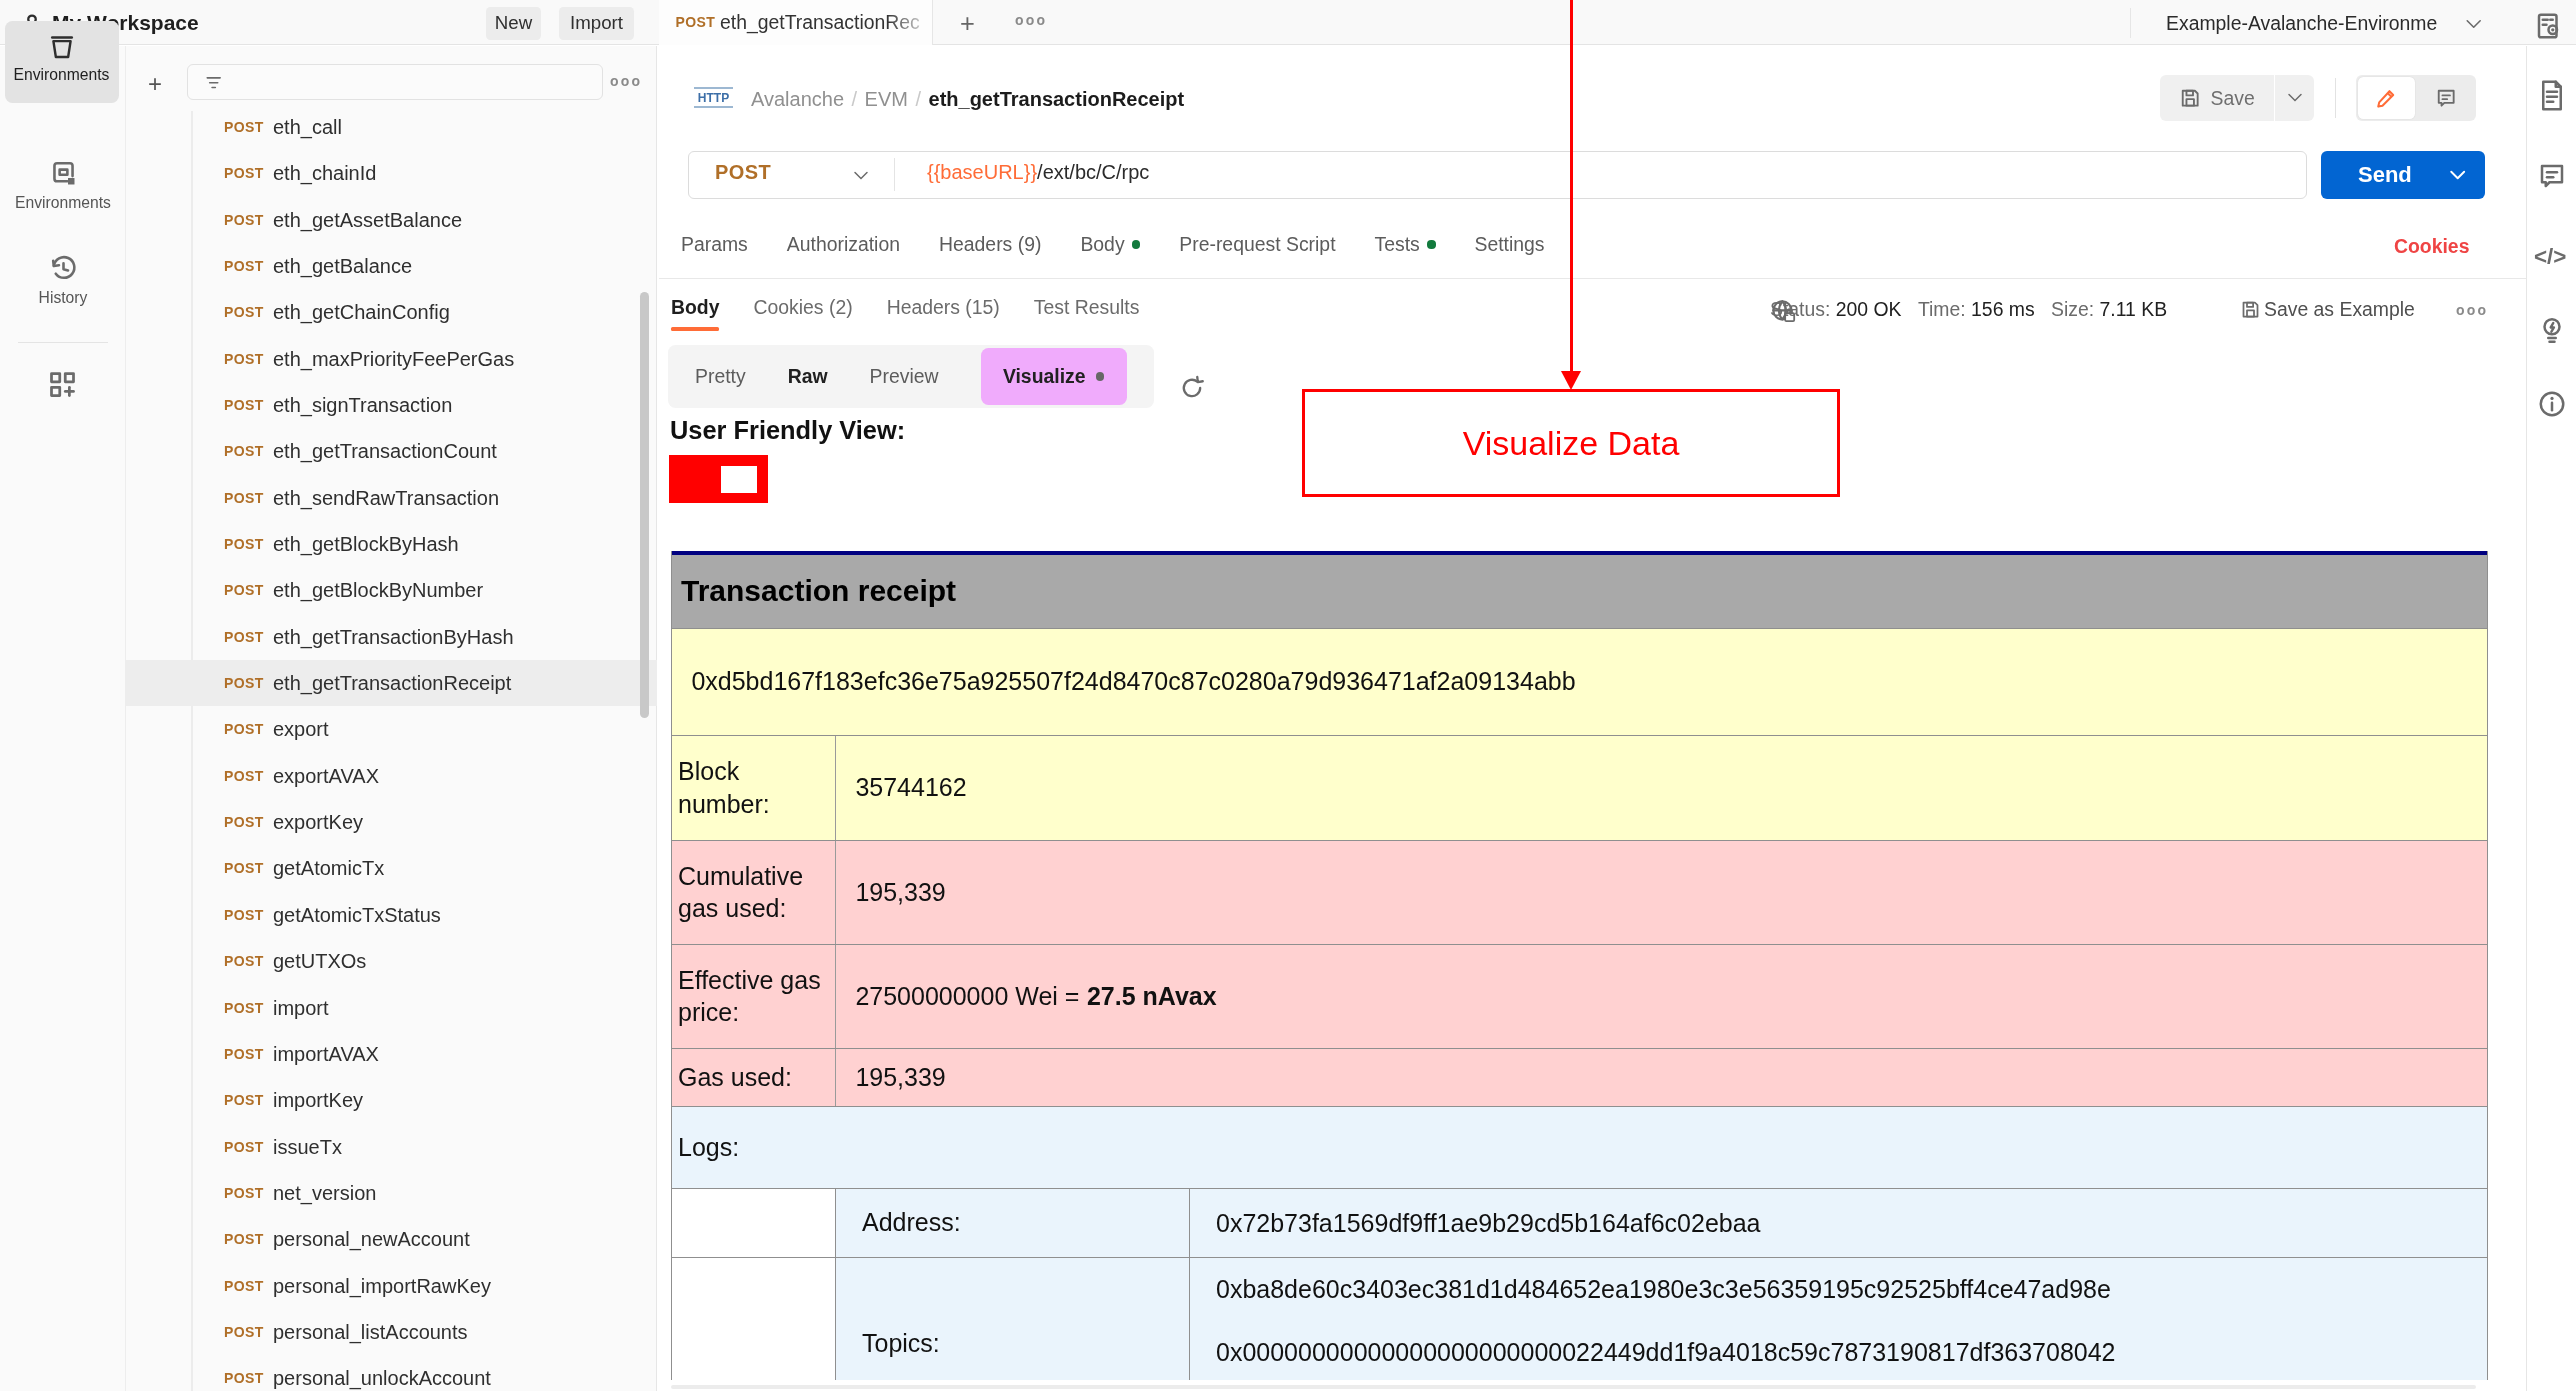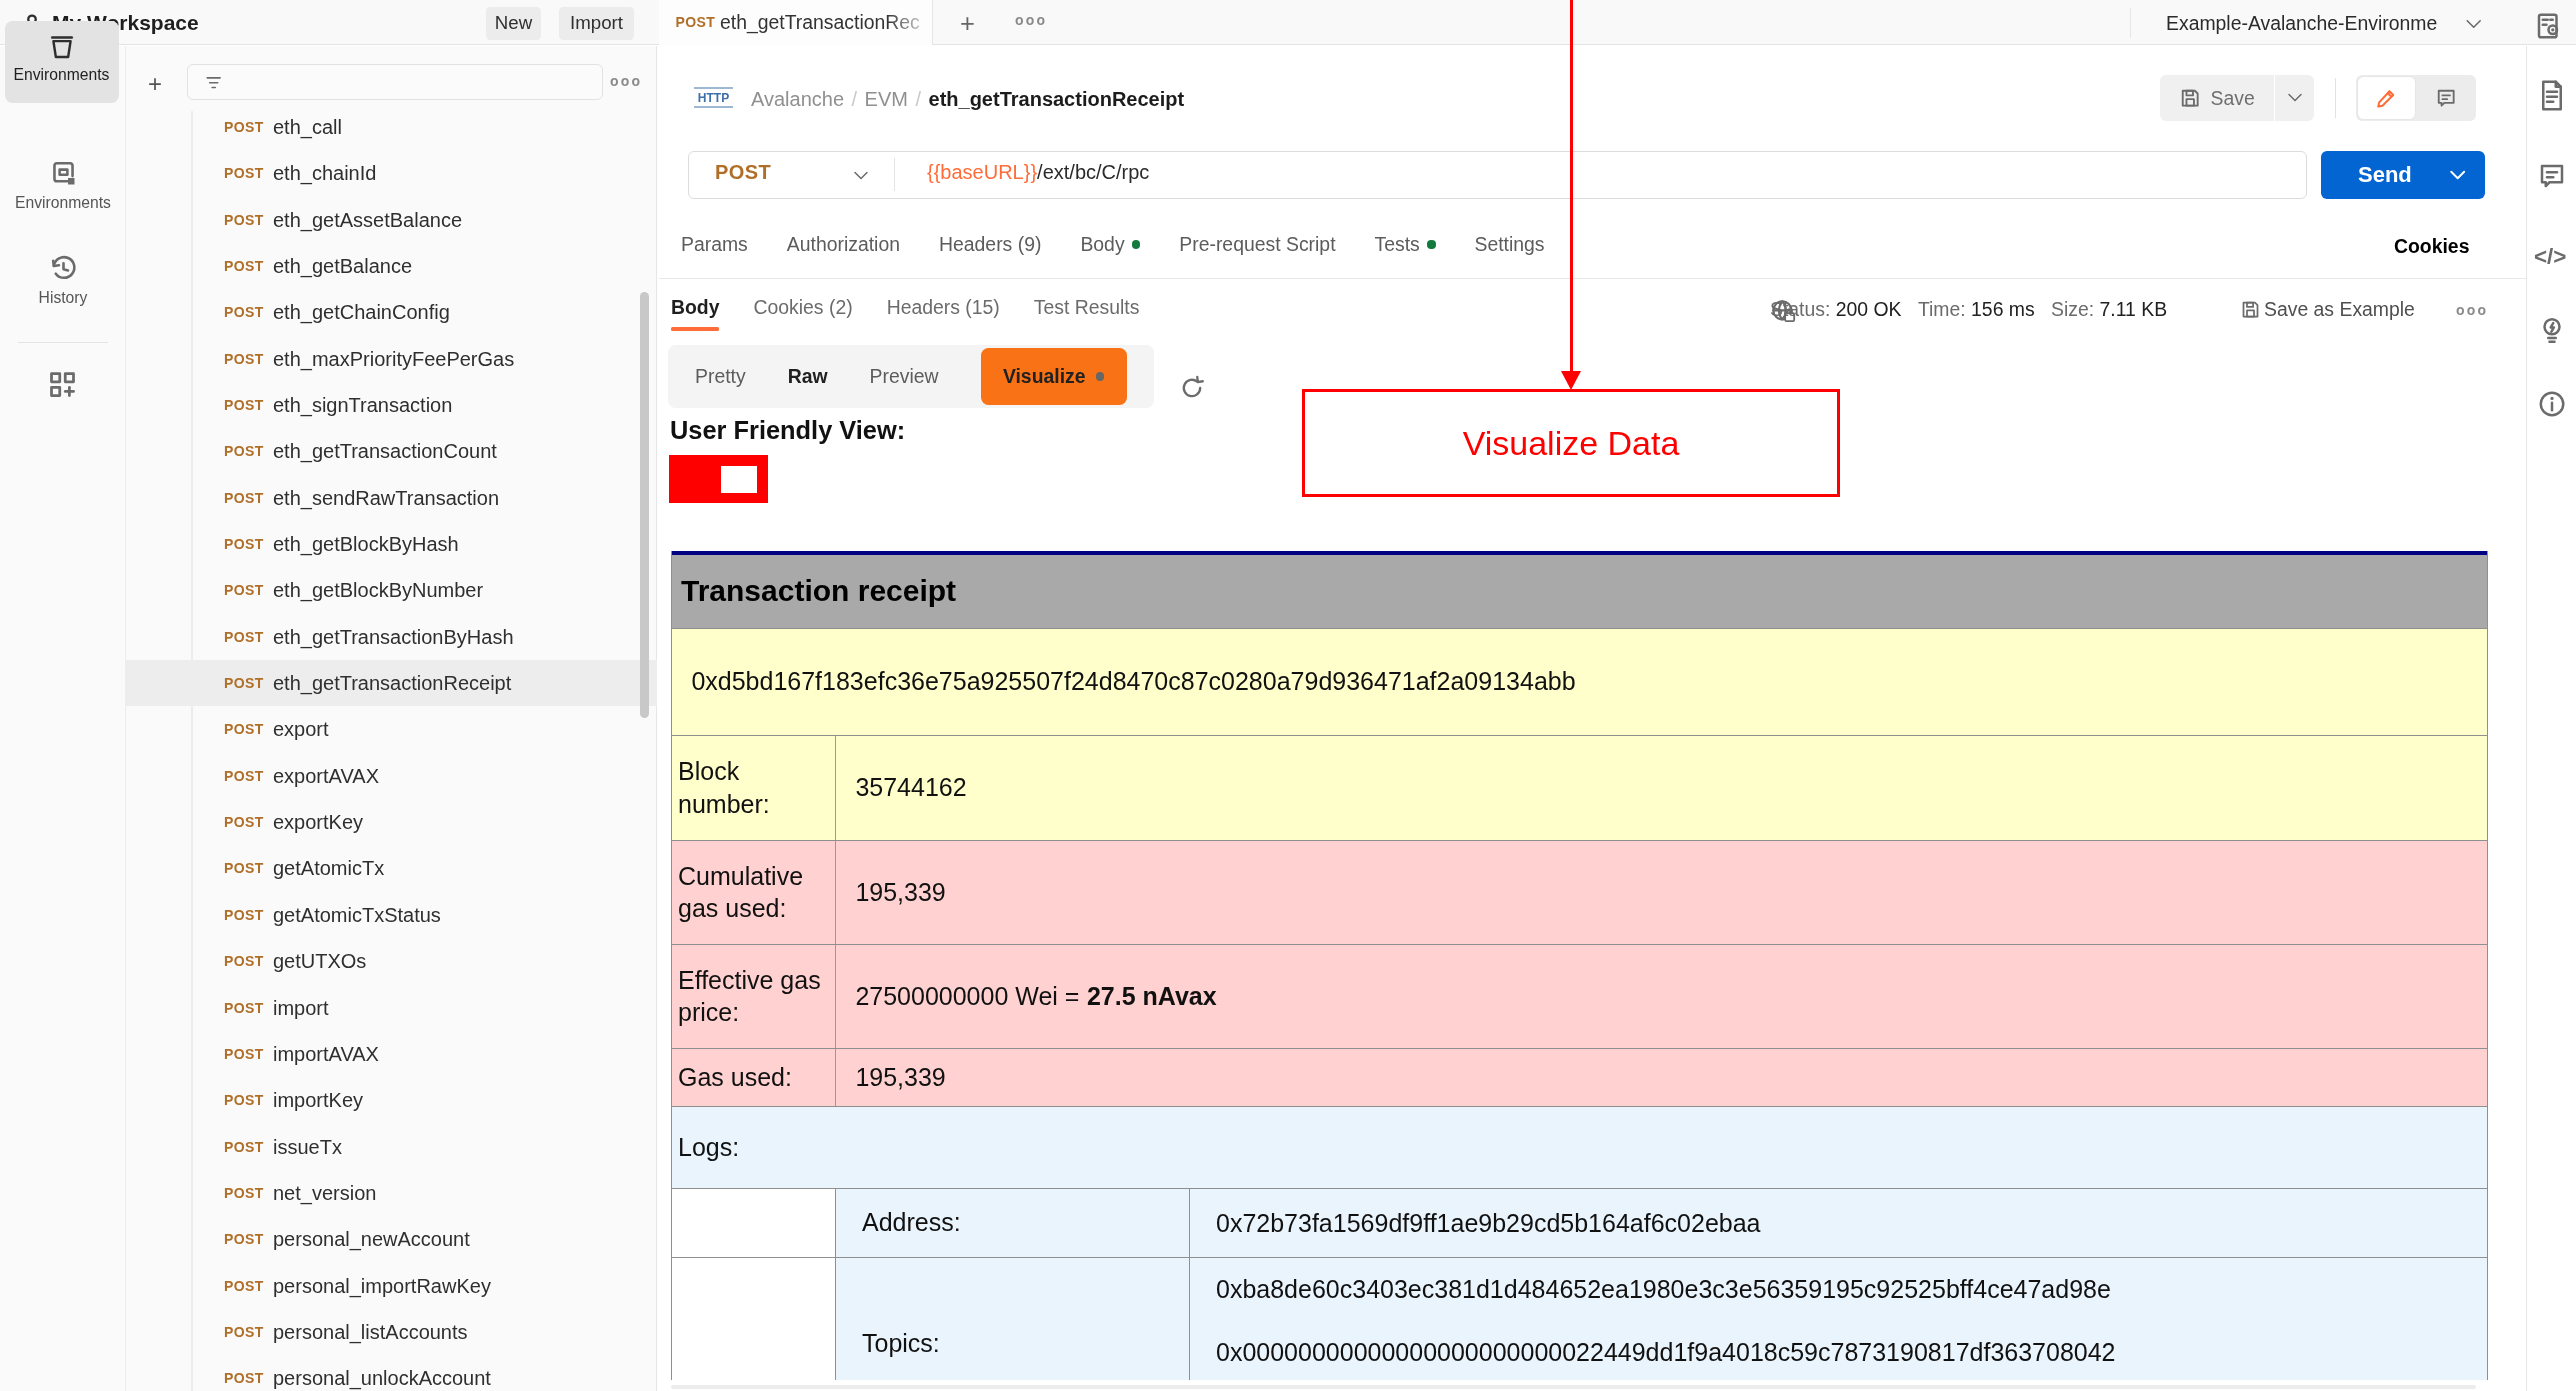--- a/index.html
+++ b/index.html
@@ -80,38 +80,38 @@
   #url-text { left:927px; top:161px; font-size:20px; color:#2b2b2b; }
   .url-var { color:#ff6c37; }
   #send-btn { left:2321px; top:151px; width:164px; height:48px; background:#0265d2; border-radius:6px; }
   #send-label { position:absolute; left:37px; top:10.5px; font-size:22px; font-weight:bold; color:#fff; }
   #send-chev { position:absolute; left:127px; top:18px; }
 
   
   #req-tabs { left:681px; top:233px; display:flex; gap:39px; font-size:19.4px; color:#5c5c5c; align-items:center; }
   .rtab { display:flex; align-items:center; gap:7.5px; }
   .dot-green { width:8.2px; height:8.2px; border-radius:50%; background:#127a3d; }
-  #cookies-link { left:2394px; top:235px; font-size:19.4px; font-weight:600; color:#000000;text-align:right; }
+  #cookies-link { left:2394px; top:235px; font-size:19.4px; font-weight:600; color:#ef4444;text-align:right; }
   #req-tabs-divider { left:659px; top:278px; width:1867px; height:0.7px; background:#e8e8e8; }
 
   
   #resp-tabs { left:671px; top:296px; display:flex; gap:34px; font-size:19.4px; color:#6b6b6b; align-items:center; }
   .resp-active { color:#1f1f1f; font-weight:bold; }
   #resp-underline { left:671px; top:327px; width:48px; height:3.7px; background:#ff6c37; border-radius:1.5px; }
   #resp-meta { left:1770px; top:298px; display:flex; align-items:center; gap:16.4px; font-size:19.4px; }
   .meta-label { color:#6b6b6b; }
   .meta-value { color:#212121; }
   #save-example { left:2240px; top:298px; display:flex; align-items:center; gap:3px; font-size:19.4px; color:#4f4f4f; }
   #resp-dots { left:2456px; top:302px; }
 
   
   #view-tabs { left:668px; top:345px; height:63px; background:#f4f4f4; border-radius:7.5px;
                display:flex; align-items:center; padding:0 27px; gap:42px; font-size:19.4px; color:#5c5c5c; }
   .vtab-raw { color:#212121; font-weight:600; }
-  #vtab-visualize { background:#f97316; border-radius:7.5px; height:57px; display:flex; align-items:center;
+  #vtab-visualize { background:#f0abfc; border-radius:7.5px; height:57px; display:flex; align-items:center;
                     padding:0 22.4px; gap:10.5px; color:#212121; font-weight:600; }
   .dot-gray { width:8.2px; height:8.2px; border-radius:50%; background:#666; }
   #refresh-icon { left:1178px; top:374px; }
 
   #uf-label { left:670px; top:416px; font-size:25.4px; font-weight:bold; color:#111; }
   #uf-check { left:669px; top:455px; width:99px; height:48px; background:#ff0000; }
   #uf-check-inner { position:absolute; left:52px; top:10.5px; width:36px; height:27px; background:#ffffff; }
 
   
   #anno-arrow-line { left:1570px; top:0; width:3px; height:372px; background:#ff0000; z-index:60; }

